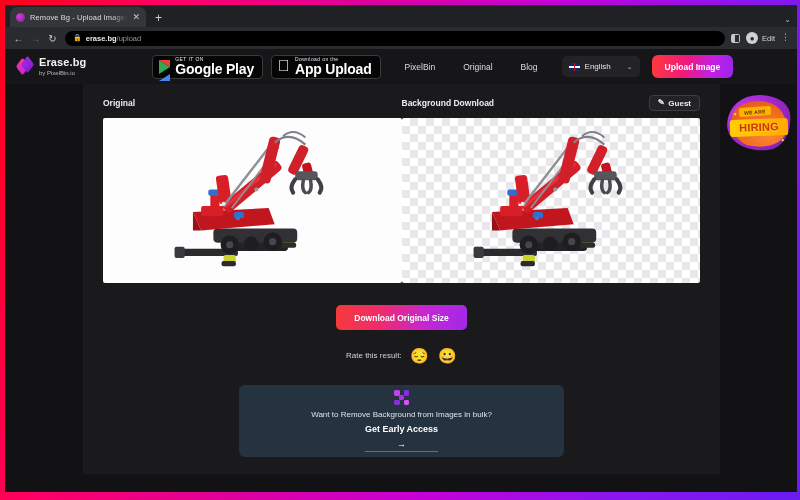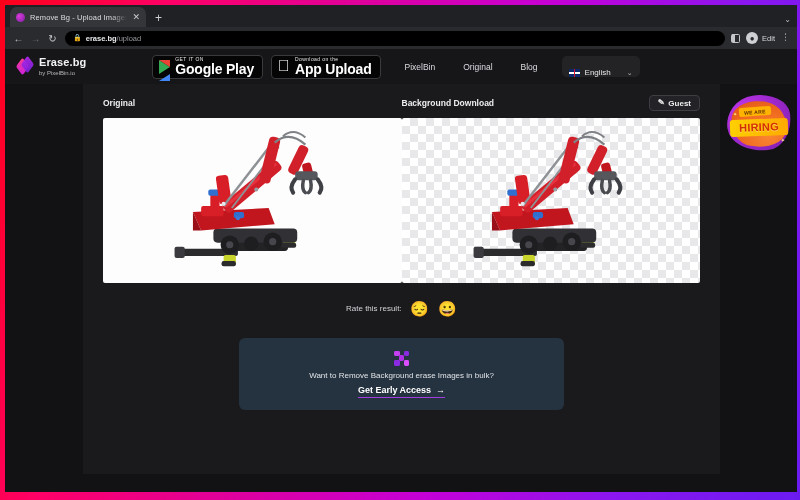--- a/index.html
+++ b/index.html
@@ -193,21 +193,21 @@
   .apple-ic { color: #fff; font-size: 16px; line-height: 1; margin-top: -2px; }
 
   .nav-links { display: flex; gap: 28px; margin-left: 24px; }
   .nav-link { color: #dcdde0; font-size: 8.5px; }
 
   .lang {
     margin-left: 24px;
     height: 21px; width: 78px;
     background: #232326;
     border-radius: 5px;
-    display: flex; align-items: flex-end;
+    display: flex; align-items: center;
     gap: 5px; padding: 0 7px;
   }
   .flag {
     width: 11px; height: 8px;
     background:
       linear-gradient(to bottom, transparent 42%, #fff 42%, #fff 58%, transparent 58%),
       linear-gradient(to right, transparent 42%, #fff 42%, #fff 58%, transparent 58%),
       #0a2a6b;
     position: relative; border-radius: 1px;
     flex: 0 0 auto;
@@ -348,20 +348,21 @@
   .bulk-logo .p2 { right: 0; top: 0; background: #8a2be2; }
   .bulk-logo .p3 { left: 0; bottom: 0; background: #8a2be2; }
   .bulk-logo .p4 { right: 0; bottom: 0; background: #d94fff; }
   .bulk-logo .pc { left: 4.7px; top: 4.7px; width: 5.5px; height: 5.5px; background: #b030e8; }
   .bulk-text { color: #dfe3e8; font-size: 8px; }
   .bulk-cta {
     color: #fff; font-size: 9px; font-weight: bold;
     display: flex; align-items: center; gap: 5px;
     padding-bottom: 2px;
     border-bottom: 1.5px solid #a33ce0;
+    flex-direction: column;
   }
 </style>
 </head>
 <body>
 
 <div id="frame">
   <div id="browser">
 
     <div id="tabstrip">
       <div class="tab">
@@ -427,20 +428,21 @@
           <a class="nav-link">Original</a>
           <a class="nav-link">Blog</a>
         </div>
 
         <div class="lang">
           <span class="flag"></span>
           <span class="lang-label">English</span>
           <span class="chev">⌄</span>
         </div>
 
+        <div class="upload-btn">Upload Image</div>
       </div>
 
       <div id="hiring">
         <span class="blob"></span>
         <span class="blob2"></span>
         <span class="spark" style="left:6px;top:20px;">✦</span>
         <span class="spark" style="right:6px;top:46px;">✦</span>
         <span class="we-are">WE ARE</span>
         <span class="hiring-word">HIRING</span>
       </div>
@@ -561,36 +563,39 @@
                     <path d="M203 61 q2 9 -2 12" stroke="#4a4c51" stroke-width="3.4" fill="none" stroke-linecap="round"></path>
                     <circle cx="132" cy="98" r="2" fill="#3a78d8"></circle>
                     <circle cx="118" cy="84" r="2" fill="#e8e8ea"></circle>
                     <circle cx="150" cy="70" r="2" fill="#9a9da1"></circle>
                   </g>
                 </svg>
               </div>
             </div>
           </div>
 
+          <div class="download-wrap">
+            <div class="download-btn">Download Original Size</div>
+          </div>
 
           <div class="rate-wrap">
             <span class="rate-label">Rate this result:</span>
             <span class="emoji">😔</span>
             <span class="emoji">😀</span>
           </div>
 
           <div class="bulk-card">
             <span class="bulk-logo">
               <span class="p1"></span>
                 <span class="p2"></span>
                 <span class="p3"></span>
                 <span class="p4"></span>
                 <span class="pc"></span>
             </span>
-            <span class="bulk-text">Want to Remove Background erase Images in bulk?</span>
+            <span class="bulk-text">Want to Remove Background from Images in bulk?</span>
             <span class="bulk-cta">
               <span>Get Early Access</span>
               <span>→</span>
             </span>
           </div>
 
         </div>
       </div>
 
     </div>

